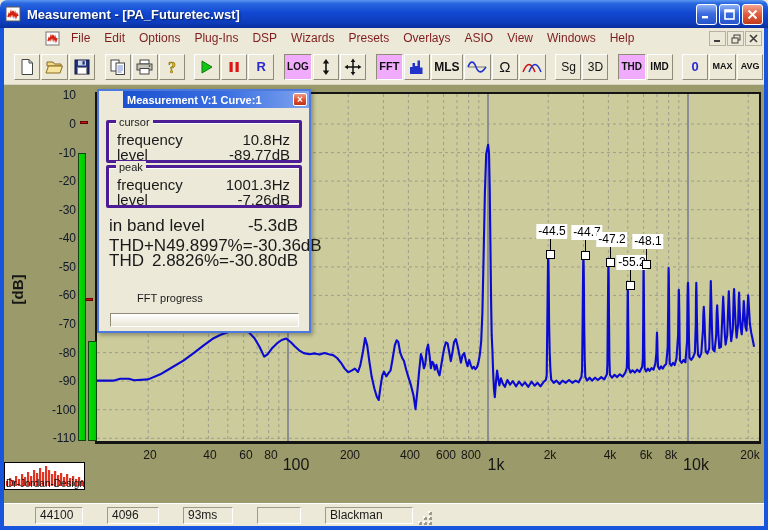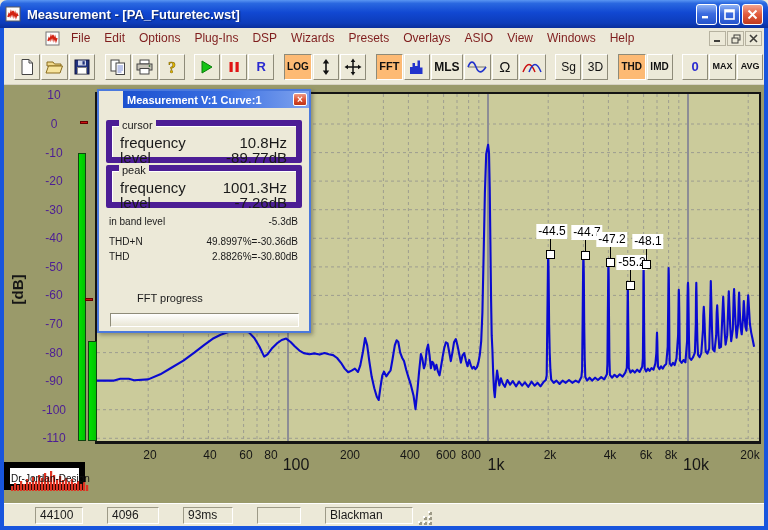--- a/index.html
+++ b/index.html
@@ -29,38 +29,38 @@
   .menubar-spacer{flex:1;}
   .mdi-btn{width:17px;height:15px;margin-left:1px;border:1px solid #b6b2a0;background:#ece9d8;
     display:flex;align-items:center;justify-content:center;color:#3e3e3a;}
 
   
   .toolbar{height:36px;display:flex;align-items:center;background:#ece9d8;padding-left:10px;
     border-bottom:1px solid #d6d2c2;}
   .tbtn{height:26px;min-width:26px;margin-right:1px;background:#ece9d8;
     border:1px solid;border-color:#ffffff #8e8b79 #8e8b79 #ffffff;
     display:flex;align-items:center;justify-content:center;padding:0 3px;}
-  .tbtn.active{background:#fdba74;border-color:#8e8b79 #ffffff #ffffff #8e8b79;}
+  .tbtn.active{background:#f0abfc;border-color:#8e8b79 #ffffff #ffffff #8e8b79;}
   .tb-sep{width:9px;height:26px;}
   .tlab{font-weight:bold;font-size:11px;color:#111;line-height:1;}
   .tlab.s-log{font-size:10px;}
   .tlab.s-mls{font-size:12px;}
   .tlab.s-r{font-size:13px;color:#2a2ad0;}
   .tlab.s-omega{font-size:15px;font-weight:normal;}
   .tlab.s-sg{font-size:12px;font-weight:normal;}
   .tlab.s-thd{font-size:10px;}
   .tlab.s-zero{font-size:13px;color:#2a2ad0;}
   .tlab.s-maxavg{font-size:9px;}
 
   
   .client{position:absolute;top:57px;left:0;width:760px;height:418px;background:#9a9a6a;overflow:hidden;}
   .plot-frame{position:absolute;left:91px;top:7px;width:666px;height:352px;background:#cbcb9b;
     border:2px solid #141414;border-bottom-width:3px;}
   .plot-frame svg{position:absolute;left:0;top:0;overflow:hidden;}
-  .ytick{position:absolute;width:44px;text-align:center;font-size:12px;color:#4c1d95;}
+  .ytick{position:absolute;width:44px;text-align:right;font-size:12px;color:#0f172a;}
   .xtick{position:absolute;transform:translateX(-50%);font-size:12px;color:#161616;white-space:nowrap;}
   .xtick.decade{font-size:16px;}
   .xaxis-title{position:absolute;left:273px;top:386px;width:300px;text-align:center;
     font-weight:bold;font-size:14px;color:#161616;}
   .yaxis-title{position:absolute;left:-17px;top:196px;width:60px;text-align:center;
     font-weight:bold;font-size:15px;color:#161616;transform:rotate(-90deg);}
   .meter{position:absolute;background:linear-gradient(90deg,#00e000,#00c400);border:1px solid #114411;}
   .meter-peak{position:absolute;background:#cc1111;border:1px solid #660000;}
   .pk-label{position:absolute;transform:translateX(-50%);background:#fff;color:#000;
     font-size:12px;line-height:14px;height:15px;padding:0 2px;white-space:nowrap;}
@@ -70,36 +70,36 @@
   
   .mpanel{position:absolute;left:93px;top:4px;width:214px;height:244px;background:#ece9d8;
     border:2px solid #4b79dd;box-shadow:2px 2px 4px rgba(20,20,20,.35);}
   .mpanel-title{height:17px;display:flex;align-items:center;padding:0 2px 0 4px;
     background:linear-gradient(90deg,#1c51cf 0%,#3a6fe2 55%,#7fa3ee 100%);
     color:#fff;font-weight:bold;font-size:11px;margin-left:24px;}
   .mpanel-title-text{flex:1;white-space:nowrap;}
   .mpanel-close{width:14px;height:13px;border:1px solid #fff;border-radius:2px;
     background:linear-gradient(180deg,#ef9a84,#dd4f30 55%,#bc3416);color:#fff;
     font-size:10px;line-height:11px;text-align:center;font-weight:bold;}
-  .groupbox{position:absolute;left:7px;width:196px;border:6px solid #4c1d95;border-radius:2px;
+  .groupbox{position:absolute;left:7px;width:196px;border:3px solid #4c1d95;border-radius:2px;
     box-shadow:inset 1px 1px 0 #fff;}
   .groupbox-label{position:absolute;top:-7px;left:7px;background:#ece9d8;padding:0 3px;
     font-size:11px;color:#1a1a1a;}
-  .mrow{position:absolute;left:10px;right:11px;height:13px;font-size:10px;color:#1a1a1a;
+  .mrow{position:absolute;left:10px;right:11px;height:13px;font-size:17px;color:#1a1a1a;
     display:flex;justify-content:space-between;}
   .grow{position:absolute;left:8px;right:9px;height:13px;font-size:15px;color:#1a1a1a;
     display:flex;justify-content:space-between;}
   .fft-progress-label{position:absolute;left:38px;top:201px;font-size:11px;color:#1a1a1a;}
   .fft-progress{position:absolute;left:11px;top:222px;width:189px;height:14px;
     border:1px solid;border-color:#8e8b79 #ffffff #ffffff #8e8b79;
     background:linear-gradient(180deg,#ffffff,#e9e6d5);}
 
   
   .logo{position:absolute;left:0px;top:377px;width:81px;height:28px;background:#ffffff;
-    border:6px solid #000000;}
+    border:1px solid #000000;}
   .logo-text{position:absolute;left:1px;bottom:0px;font-size:10px;color:#111;white-space:nowrap;}
 
   
   .statusbar{position:absolute;bottom:0;left:0;width:760px;height:23px;background:#ece9d8;
     border-top:1px solid #ffffff;display:flex;align-items:center;padding:0 2px 0 7px;font-size:12px;color:#1a1a1a;}
   .status-ready{flex:1;}
   .status-field{height:17px;line-height:15px;padding:0 4px;margin-left:24px;
     border:1px solid;border-color:#9d9a87 #ffffff #ffffff #9d9a87;}
   .resize-grip{width:15px;height:15px;margin-left:5px;align-self:flex-end;}
 </style>
@@ -408,21 +408,21 @@
                 <span>frequency</span>
                 <span>1001.3Hz</span>
               </span><span class="grow" style="top: 23px;">
                 <span>level</span>
                 <span>-7.26dB</span>
               </span></span>
         </div>
         <span id="stat-rows"><span class="mrow" style="top: 125px;">
               <span>in band level</span>
               <span>-5.3dB</span>
-            </span><span class="mrow" style="top: 145px; gap: 32px;">
+            </span><span class="mrow" style="top: 145px;">
               <span>THD+N</span>
               <span>49.8997%=-30.36dB</span>
             </span><span class="mrow" style="top: 160px;">
               <span>THD</span>
               <span>2.8826%=-30.80dB</span>
             </span></span>
         <span class="fft-progress-label">FFT progress</span>
         <div class="fft-progress"></div>
       </div>
 

